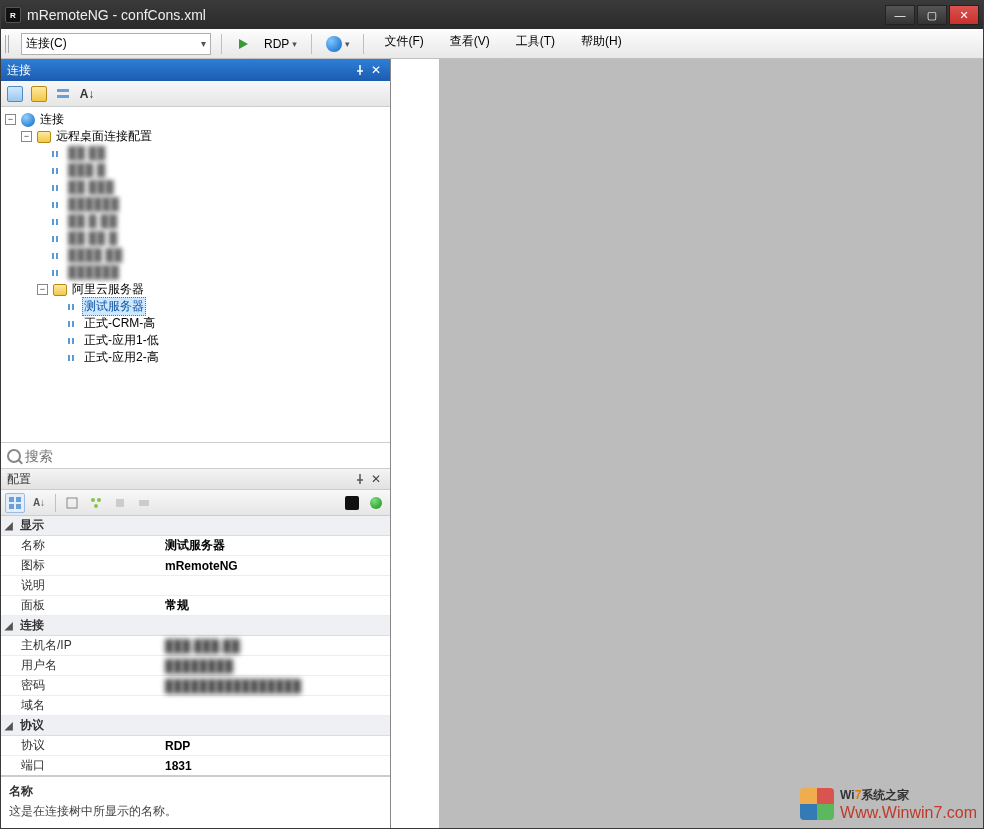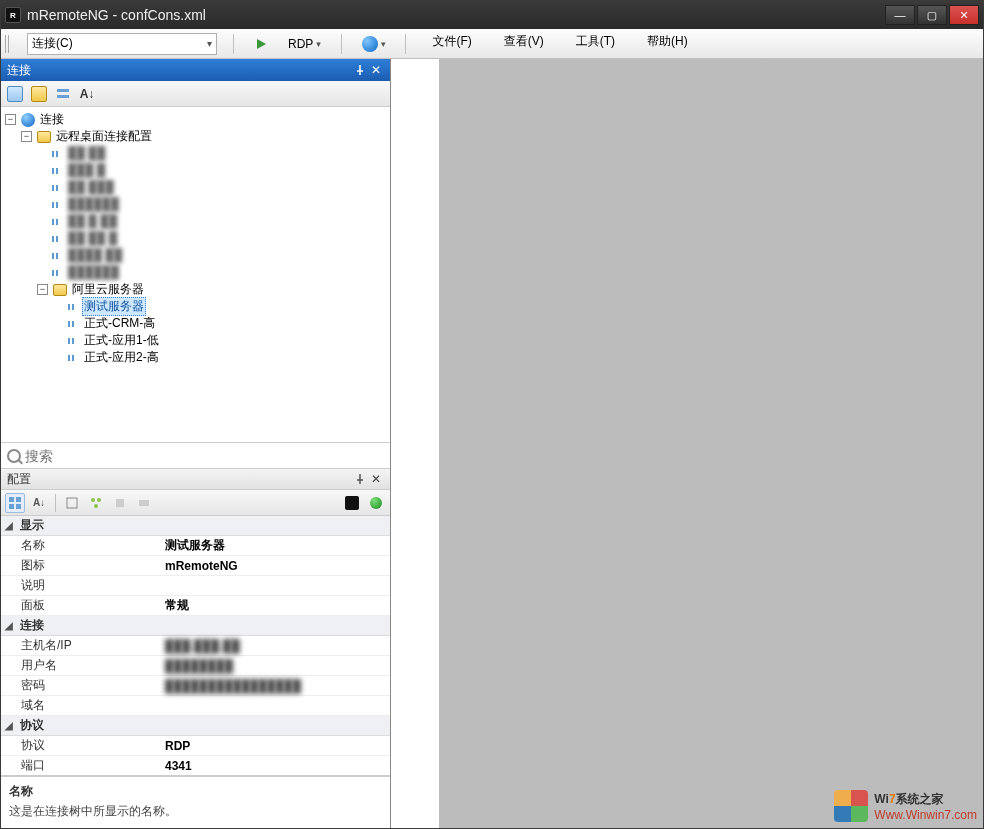--- a/index.html
+++ b/index.html
@@ -9,21 +9,21 @@
 
 
 .titlebar { height: 28px; background: linear-gradient(#3a3a3a, #2a2a2a); display: flex; align-items: center; color: #fff; padding: 0 4px; }
 .titlebar .app-icon { width: 16px; height: 16px; background: #111; border: 1px solid #555; border-radius: 2px; display: flex; align-items: center; justify-content: center; font-size: 8px; font-weight: bold; color: #fff; margin-right: 6px; }
 .titlebar .title { flex: 1; font-size: 14px; color: #eee; }
 .winbtns { display: flex; }
 .winbtn { width: 30px; height: 20px; margin-left: 2px; background: linear-gradient(#555, #333); border: 1px solid #222; display: flex; align-items: center; justify-content: center; color: #fff; font-size: 11px; }
 .winbtn.close { background: linear-gradient(#d9534f, #c9302c); }
 
 
-.menubar { height: 30px; background: linear-gradient(#fdfdfd, #e8e8e8); border-bottom: 1px solid #c0c0c0; display: flex; align-items: center; padding: 0 4px; gap: 12px; }
+.menubar { height: 30px; background: linear-gradient(#fdfdfd, #e8e8e8); border-bottom: 1px solid #c0c0c0; display: flex; align-items: center; padding: 0 4px; gap: 6px; }
 .menubar .grip { width: 6px; height: 18px; background: repeating-linear-gradient(90deg, #aaa 0 1px, transparent 1px 3px); margin-right: 4px; }
 .menubar .combo { height: 22px; border: 1px solid #b0b0b0; background: #fff; display: flex; align-items: center; padding: 0 4px; }
 .menubar .combo.wide { width: 190px; }
 .menubar .combo.arrow::after { content: "▾"; margin-left: auto; font-size: 10px; color: #555; }
 .menubar .sep { width: 1px; height: 20px; background: #c0c0c0; margin: 0 4px; }
 .menubar .tbbtn { height: 22px; padding: 0 4px; display: flex; align-items: center; gap: 3px; }
 .menubar .tbbtn .caret { font-size: 9px; color: #555; }
 .menubar .globe { width: 16px; height: 16px; border-radius: 50%; background: radial-gradient(circle at 30% 30%, #7fc6ff, #0b66c3); }
 .menuitem { padding: 0 10px; height: 22px; display: flex; align-items: flex-start; cursor: default; }
 
@@ -88,21 +88,21 @@
 .helpbox { height: 52px; border-top: 1px solid #ccc; padding: 6px 8px; background: #fff; color: #333; }
 .helpbox .hname { font-weight: bold; margin-bottom: 3px; }
 .helpbox .hdesc { font-size: 12px; color: #444; }
 
 
 .watermark { position: absolute; right: 6px; bottom: 6px; display: flex; align-items: center; gap: 6px; pointer-events: none; }
 .watermark .flag { width: 34px; height: 32px; background: conic-gradient(#d9534f 0 25%, #5cb85c 0 50%, #337ab7 0 75%, #f0ad4e 0 100%); border-radius: 4px; }
 .watermark .wm-text { text-align: left; }
 .watermark .wm-l1 { font-size: 15px; font-weight: bold; color: #333; }
 .watermark .wm-l1 .c7 { color: #e07b00; }
-.watermark .wm-l2 { font-size: 12px; color: #c0392b; }
+.watermark .wm-l2 { font-size: 16px; color: #c0392b; }
 
 
 svg .bars { stroke: #5a9bd5; stroke-width: 2; }
 </style>
 </head>
 <body>
 
 <div class="window">
 
   <div class="titlebar">
@@ -435,21 +435,21 @@
         <div class="section">
             <span class="exp">◢</span>
             <span>协议</span>
           </div>
         <div class="proprow">
             <div class="pname">协议</div>
             <div class="pval">RDP</div>
           </div>
         <div class="proprow">
             <div class="pname">端口</div>
-            <div class="pval">4341</div>
+            <div class="pval">1831</div>
           </div>
 
       </div>
 
       <div class="helpbox">
         <div class="hname">名称</div>
         <div class="hdesc">这是在连接树中所显示的名称。</div>
       </div>
 
     </div>

